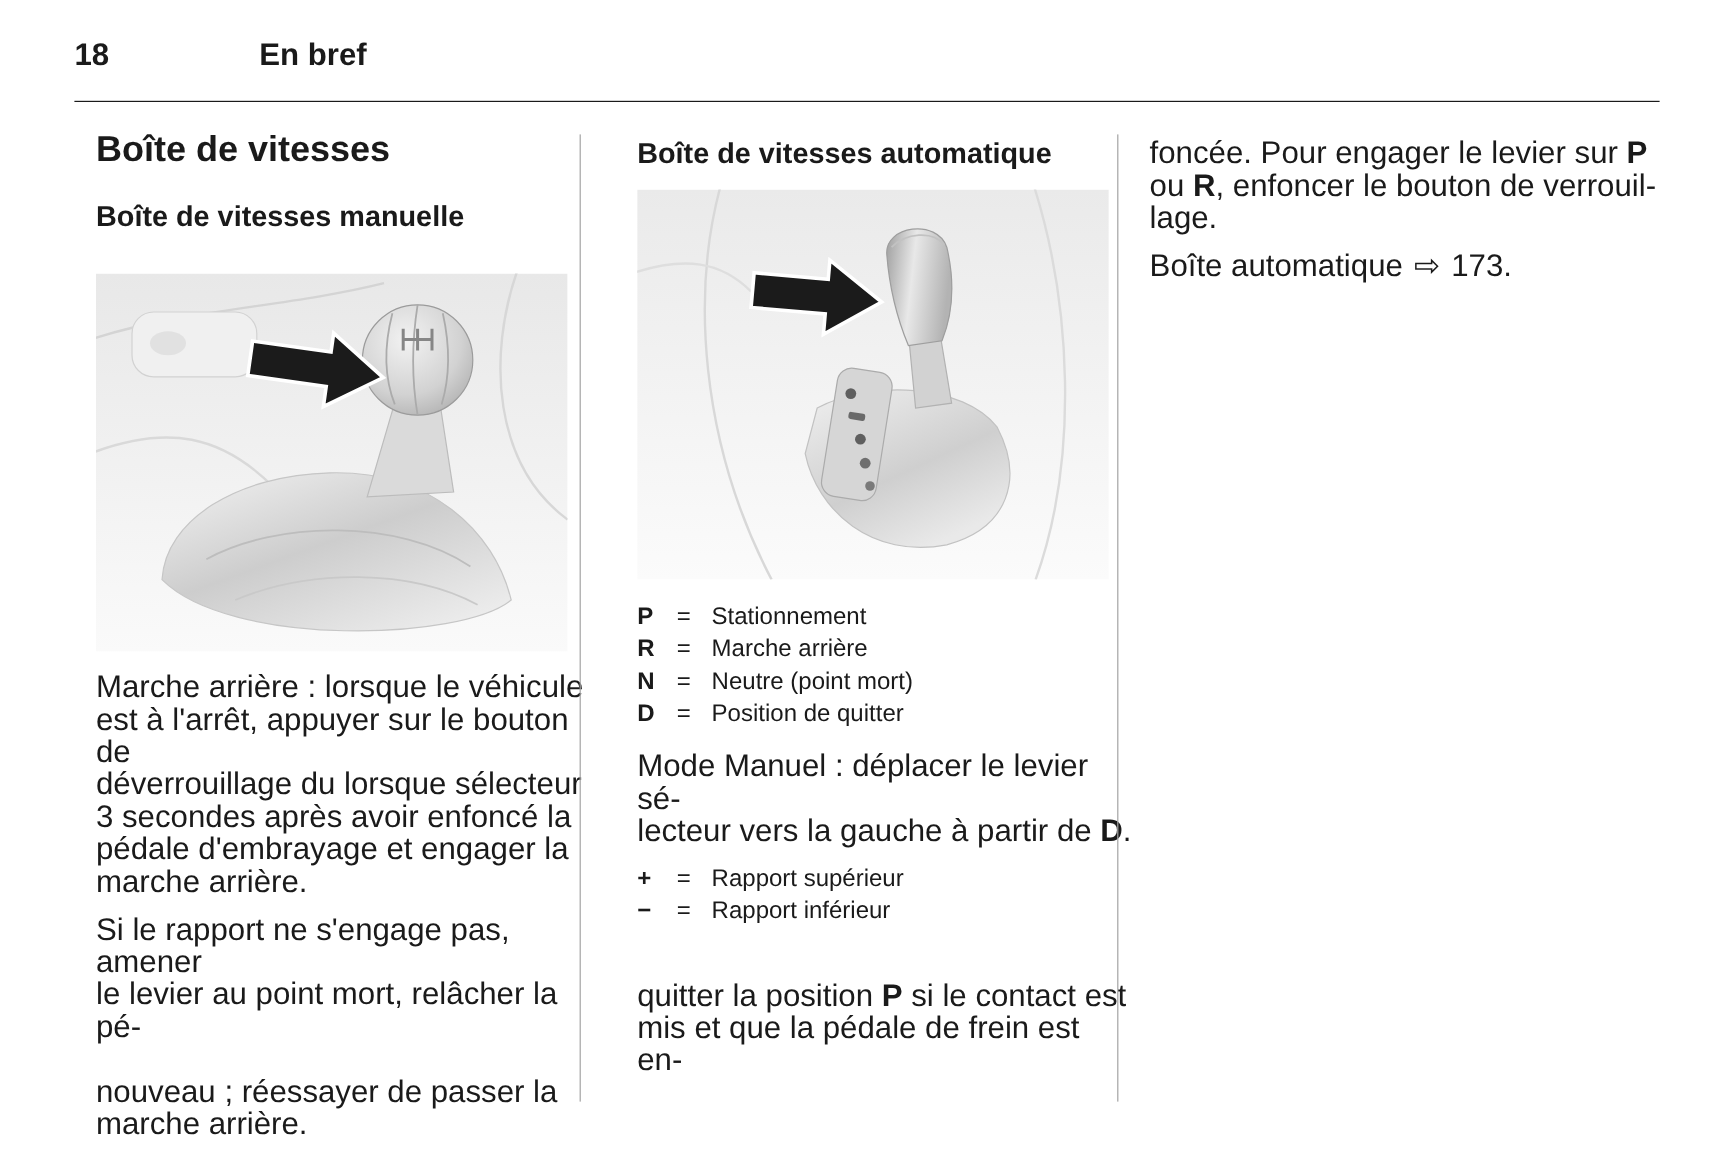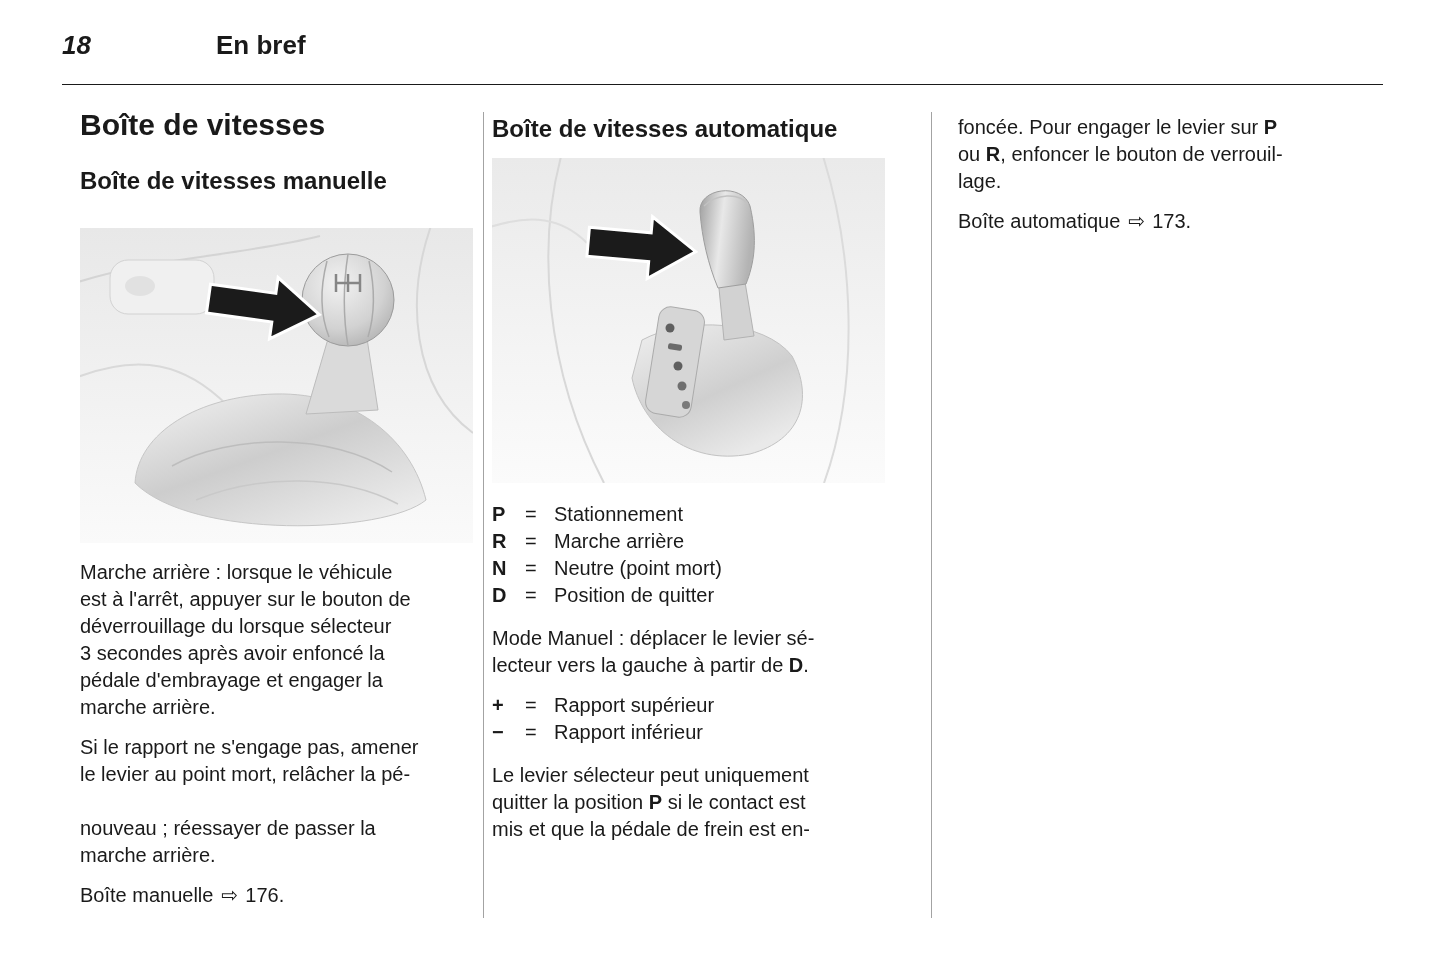--- a/index.html
+++ b/index.html
@@ -2,37 +2,37 @@
 <html><head>
 <meta charset="utf-8">
 <style>
   * { margin:0; padding:0; box-sizing:border-box; }
   html, body { background:#ffffff; }
   body {
     width:1445px; height:965px; position:relative; overflow:hidden;
     font-family:"Liberation Sans","DejaVu Sans",sans-serif;
     color:#1a1a1a;
   }
-  .pagenum  { position:absolute; left:62px;  top:30px; font-size:26px; font-weight:bold;font-style:italic; }
+  .pagenum  { position:absolute; left:62px;  top:30px; font-size:26px; font-weight:bold; }
   .section  { position:absolute; left:176px; top:30px; font-size:26px; font-weight:bold;margin-left:40px; }
   .rule     { position:absolute; left:62px; top:84px; width:1321px; height:1px; background:#1a1a1a; }
   .vdiv     { position:absolute; top:112px; width:1px; height:806px; background:#a3a3a3; }
   .vdiv1    { left:483px; }
   .vdiv2    { left:931px; }
   .col      { position:absolute; top:108px; }
   .col1     { left:80px;  width:412px; }
-  .col2     { left:492px; width:412px; }
+  .col2     { left:531px; width:412px; }
   .col3     { left:958px; width:428px; padding-top:6px; }
   h1 { font-size:30px; line-height:34px; font-weight:bold; margin:0 0 24px; }
   h2 { font-size:24px; line-height:30px; font-weight:bold; margin:0 0 32px; }
   .col2 h2 { margin:6px 0 14px; }
   figure { margin:0 0 16px; }
   .fig-manual { width:393px; height:315px; }
   .fig-auto   { width:393px; height:325px; margin-bottom:18px; }
-  p { font-size:20px; line-height:27px; margin:0 0 13px; }
+  p { font-size:26px; line-height:27px; margin:0 0 13px; }
   .defs { margin:0 0 16px; }
   .defrow { display:flex; font-size:20px; line-height:27px; }
   .defrow .key { font-weight:bold; width:33px; }
   .defrow .eq  { width:29px; }
   .ref { margin-top:4px; }
   .arrow-glyph { font-family:"DejaVu Sans","Liberation Sans",sans-serif; padding:0 2px; }
 </style>
 </head>
 <body>
 
@@ -171,21 +171,21 @@
       <span class="eq">=</span>
       <span class="lab">Rapport supérieur</span>
     </div>
     <div class="defrow">
       <span class="key">−</span>
       <span class="eq">=</span>
       <span class="lab">Rapport inférieur</span>
     </div>
   </div>
 
-  <p><span>Le levier sélecteur peut uniquement</span><br><span>quitter la position </span><b>P</b><span> si le contact est</span><br><span>mis et que la pédale de frein est en-</span></p>
+  <p><br><span>quitter la position </span><b>P</b><span> si le contact est</span><br><span>mis et que la pédale de frein est en-</span></p>
 </section>
 
 <div class="vdiv vdiv2"></div>
 
 <section class="col col3">
   <p><span>foncée. Pour engager le levier sur </span><b>P</b><br><span>ou </span><b>R</b><span>, enfoncer le bouton de verrouil-</span><br><span>lage.</span></p>
   <p class="ref">
     <span>Boîte automatique</span>
     <span class="arrow-glyph">⇨</span>
     <span>173.</span>

